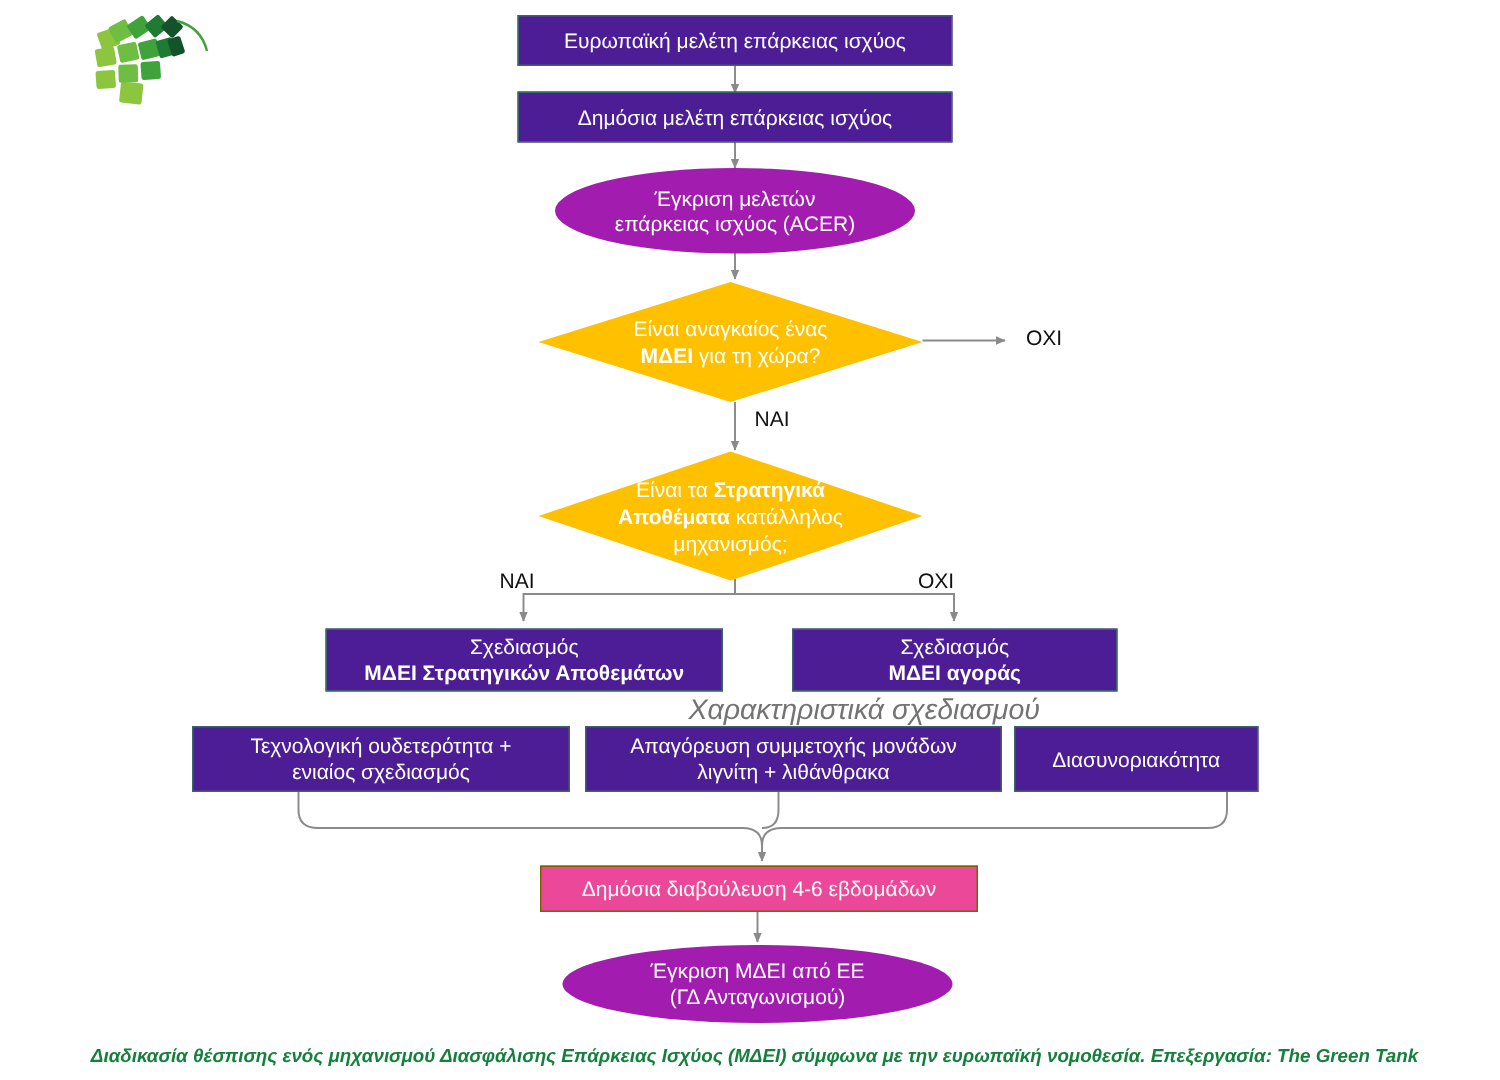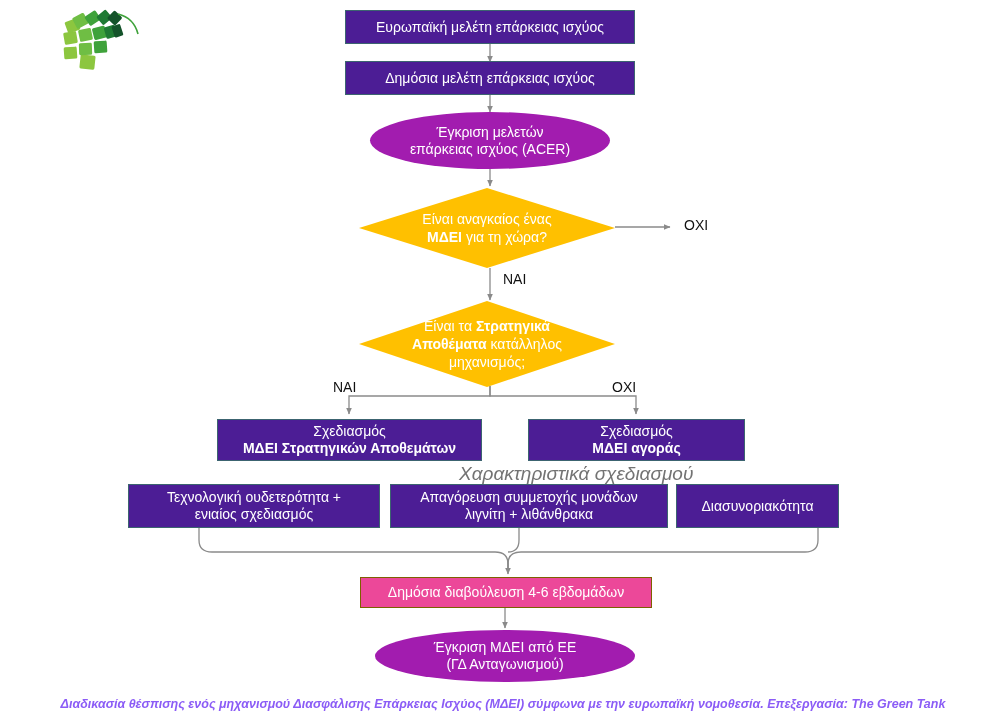--- a/index.html
+++ b/index.html
@@ -112,21 +112,21 @@
     margin-left: 48px;
   }
   #footer-caption {
     position: absolute;
     left: 50px;
     top: 697px;
     width: 906px;
     font-size: 12.5px;
     font-style: italic;
     font-weight: bold;
-    color: #8b5cf6;
+    color: #15803d;
     text-align: center;
     white-space: nowrap;
   }
 </style>
 </head>
 <body>
 
 <div id="canvas">
 
   <div id="logo">

